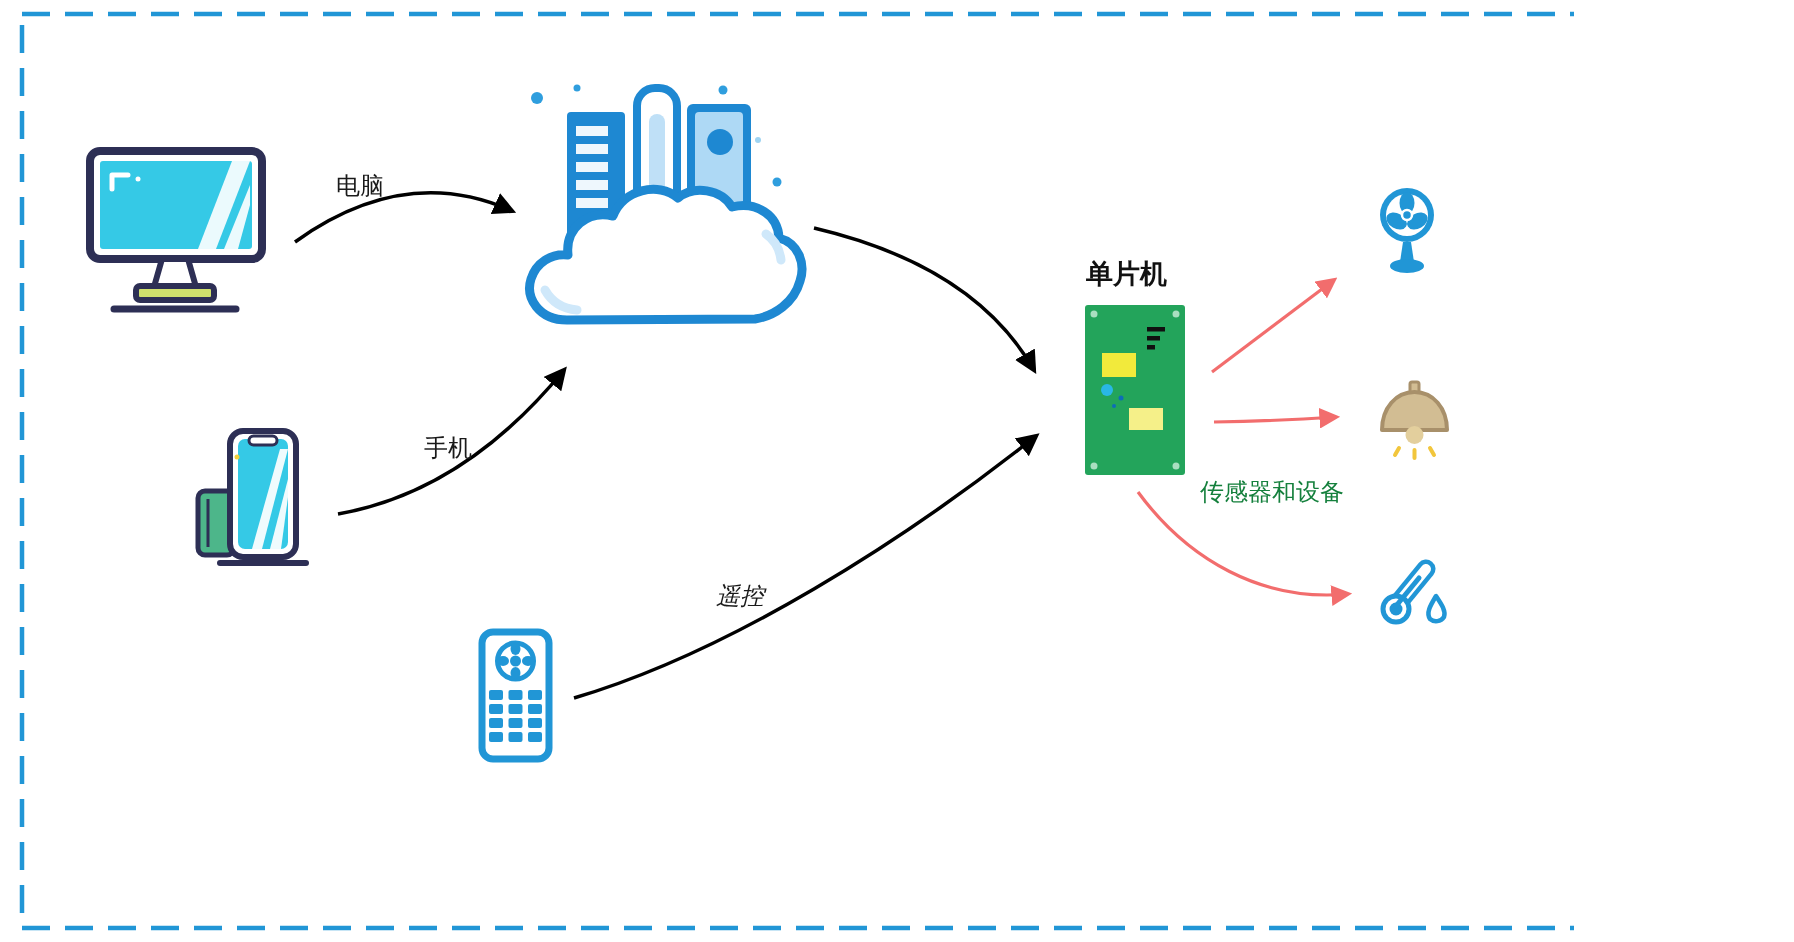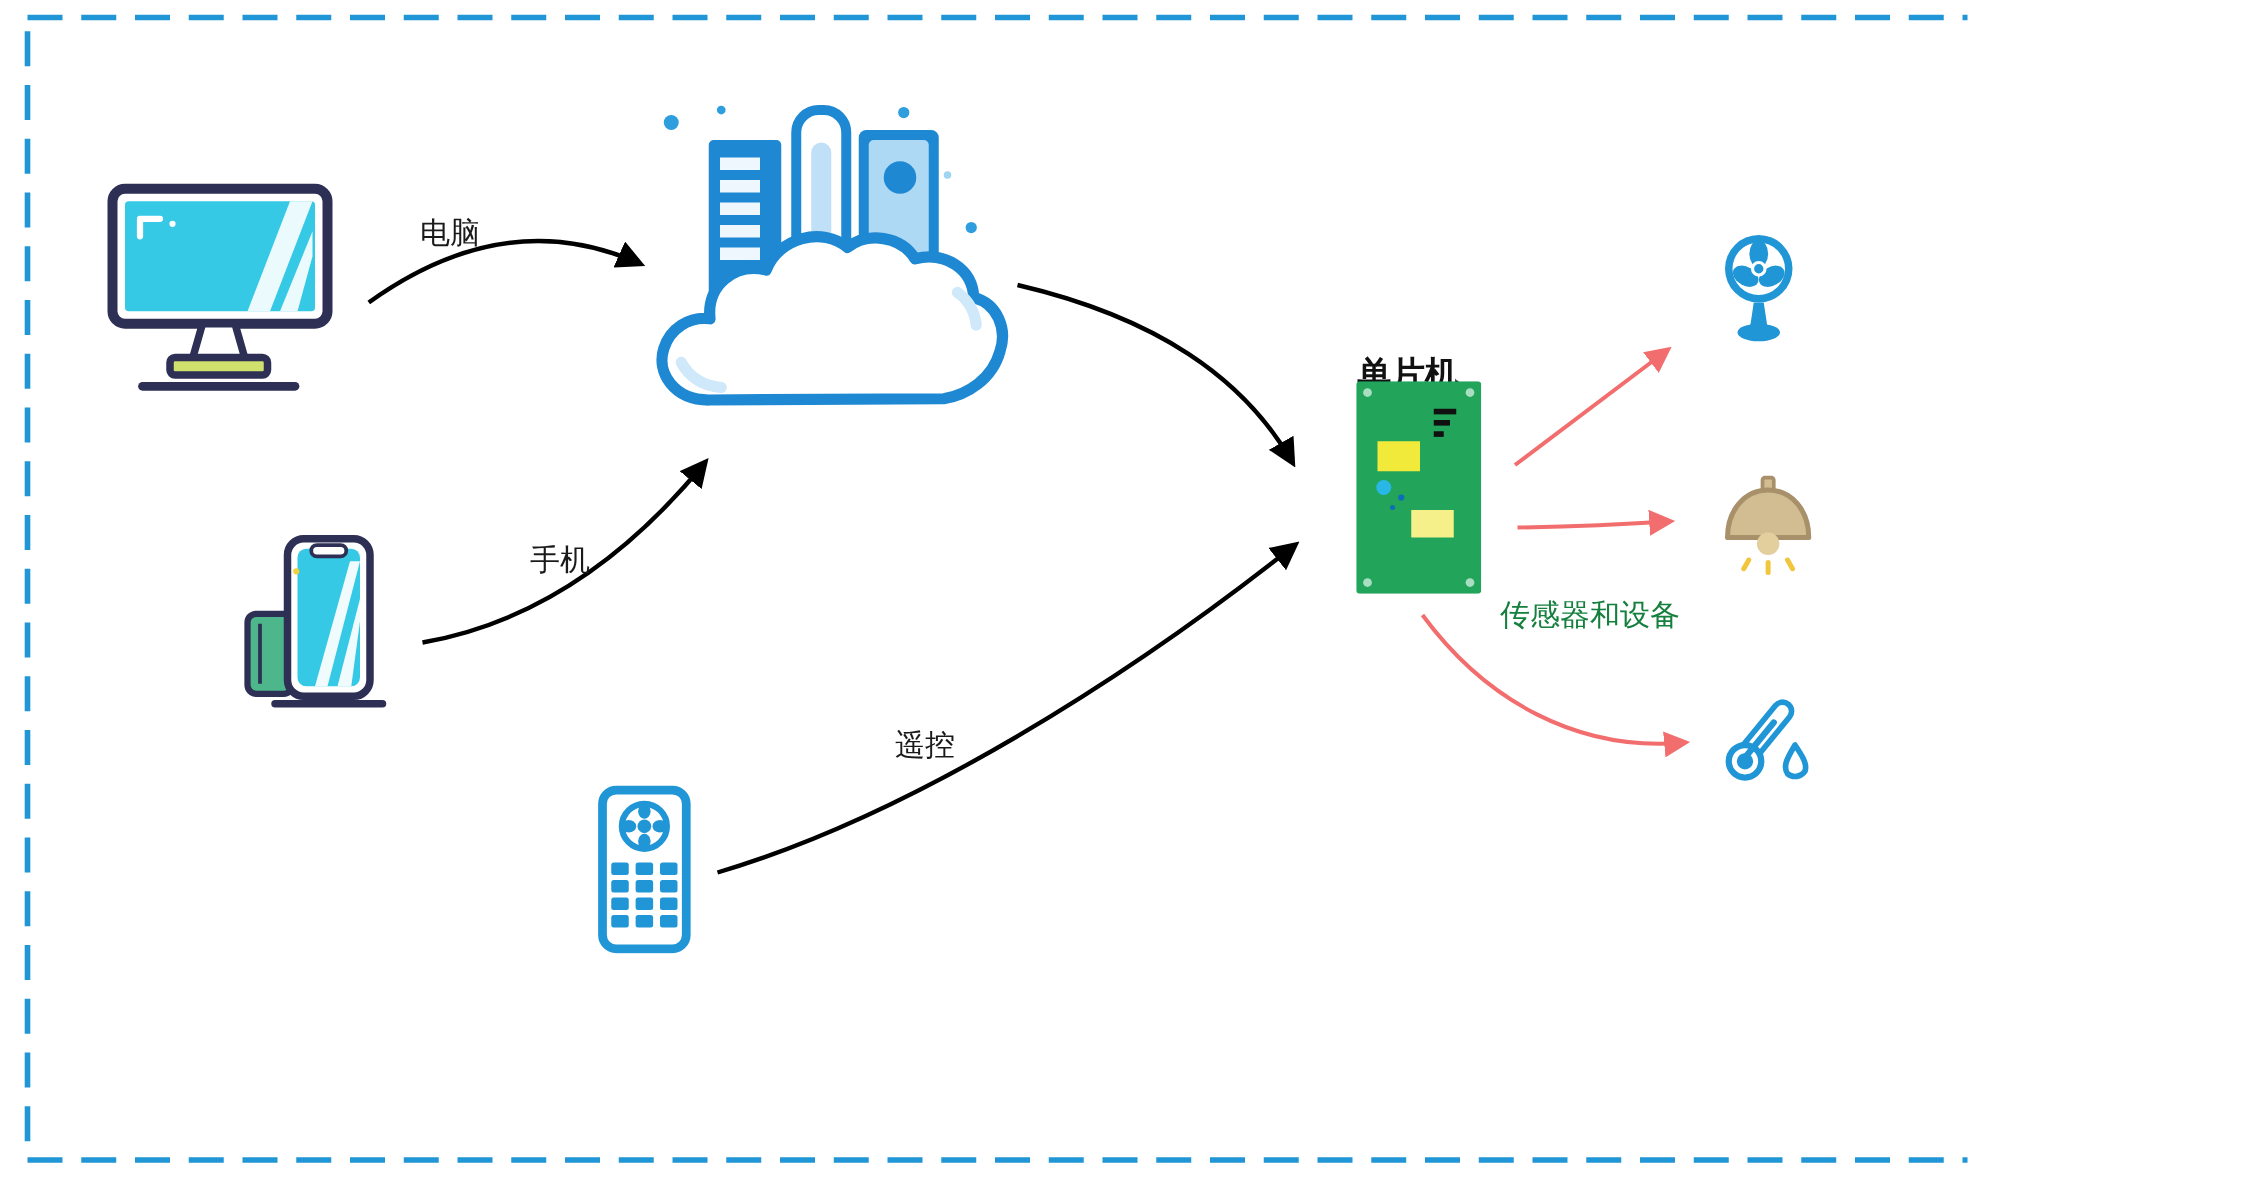--- a/index.html
+++ b/index.html
@@ -2,21 +2,21 @@
 <html><head>
 <meta charset="utf-8">
 <style>
   html,body{margin:0;padding:0;background:#ffffff;}
   body{font-family:"DejaVu Sans","Liberation Sans",sans-serif;}
   #canvas{position:relative;width:1574px;height:942px;background:#ffffff;overflow:hidden;}
   .node{position:absolute;}
   .label{position:absolute;font-size:24px;color:#1a1a1a;white-space:nowrap;}
   .label-server{position:absolute;left:560px;top:272px;width:230px;text-align:center;
     font-size:30px;font-weight:bold;color:#1565a8;letter-spacing:2px;}
-  .label-mcu{position:absolute;left:1086px;top:281px;font-size:27px;font-weight:bold;color:#111;}
+  .label-mcu{position:absolute;left:1086px;top:256px;font-size:27px;font-weight:bold;color:#111;}
   .label-devices{position:absolute;left:1200px;top:476px;font-size:24px;color:#15803d;}
   svg{display:block;}
   #overlay{position:absolute;left:0;top:0;pointer-events:none;}
 </style>
 </head>
 <body>
 
 <div id="canvas">
 
   <svg id="overlay" width="1794" height="942" viewBox="0 0 1794 942">
@@ -94,21 +94,21 @@
           <rect x="50" y="76" width="14" height="10" rx="2"></rect>
         <rect x="11" y="90" width="14" height="10" rx="2"></rect>
           <rect x="30.5" y="90" width="14" height="10" rx="2"></rect>
           <rect x="50" y="90" width="14" height="10" rx="2"></rect>
         <rect x="11" y="104" width="14" height="10" rx="2"></rect>
           <rect x="30.5" y="104" width="14" height="10" rx="2"></rect>
           <rect x="50" y="104" width="14" height="10" rx="2"></rect>
       </g>
     </svg>
   </div>
-  <div class="label" style="left:716px;top:580px;">遥控</div>
+  <div class="label" style="left:716px;top:580px;font-style:italic;">遥控</div>
 
   <div class="node" style="left:515px;top:82px;">
     <svg viewBox="0 0 300 250" width="300" height="250">
       <circle cx="22" cy="16" r="6" fill="#2f9ede"></circle>
       <circle cx="62" cy="6" r="3.5" fill="#2f9ede"></circle>
       <circle cx="208" cy="8" r="4.5" fill="#2f9ede"></circle>
       <circle cx="262" cy="100" r="4.5" fill="#2f9ede"></circle>
       <circle cx="243" cy="58" r="3" fill="#9fd4f2"></circle>
 
       <rect x="52" y="30" width="58" height="155" rx="4" fill="#1e88d2"></rect>

